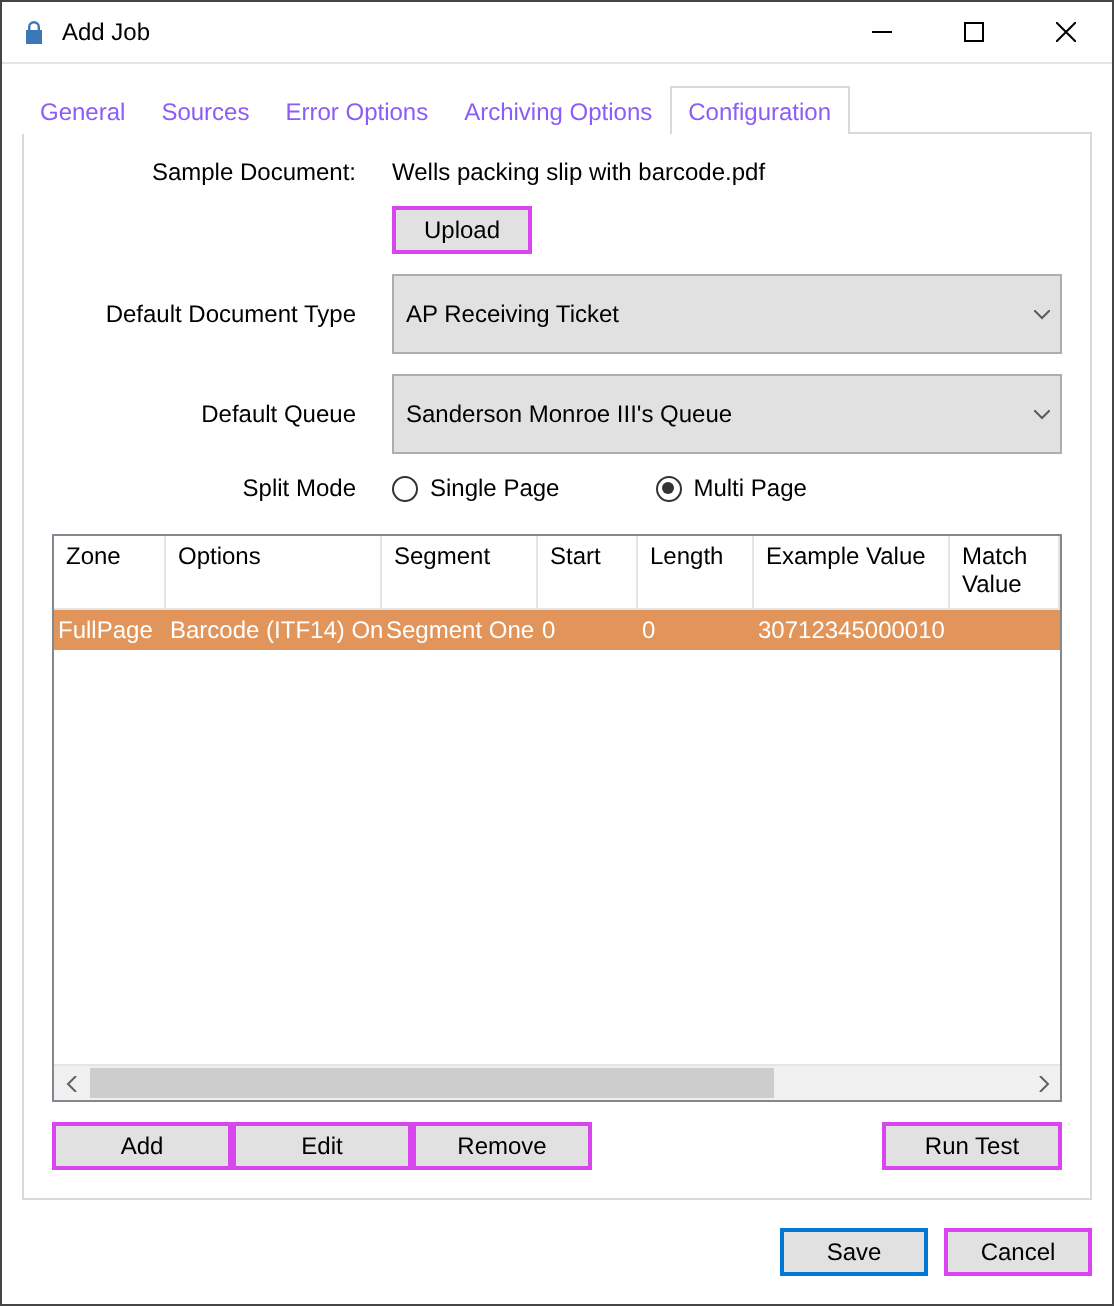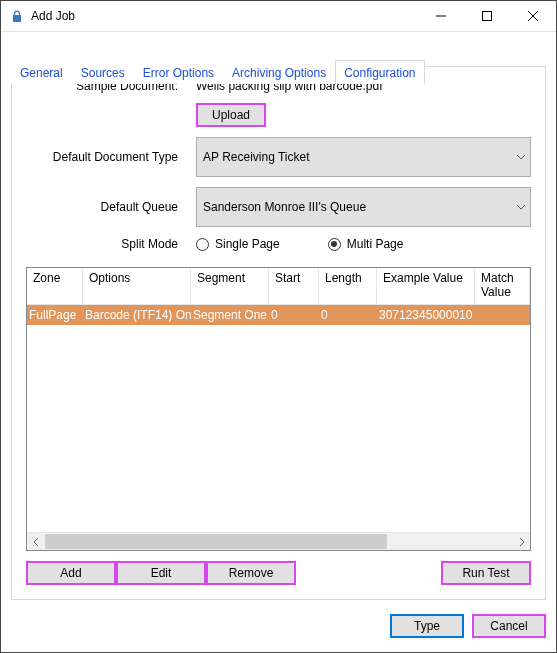--- a/index.html
+++ b/index.html
@@ -5,21 +5,21 @@
 html,body{margin:0;padding:0;font-family:"Segoe UI",Tahoma,sans-serif;font-size:12px;color:#000;background:#fff}
 .window{width:557px;height:653px;border:1px solid #454545;box-sizing:border-box;display:flex;flex-direction:column;background:#fff}
 .titlebar{height:30px;display:flex;align-items:center;background:#fff;border-bottom:1px solid #e5e5e5}
 .titlebar .icon{width:16px;height:16px;margin:0 6px 0 8px;display:flex;align-items:center;justify-content:center}
 .titlebar .title{flex:0 0 auto}
 .titlebar .spacer{flex:1}
 .titlebar .tbtn{width:46px;height:30px;display:flex;align-items:center;justify-content:center}
 .titlebar svg{display:block}
 .body{flex:1;padding:10px 10px 0 10px;display:flex;flex-direction:column}
 .tabs{display:flex;align-items:flex-end}
-.tab{padding:5px 8px 4px;border:1px solid transparent;border-bottom:none;color:#1d4ed8;position:relative;top:18px;background:#fff}
+.tab{padding:5px 8px 4px;border:1px solid transparent;border-bottom:none;color:#8b5cf6;position:relative;top:1px;background:#fff}
 .tab.active{border-color:#d9d9d9;background:#fff;z-index:2}
 .tabline{border:1px solid #d9d9d9;flex:1;padding:12px 14px 14px;background:#fff;display:flex;flex-direction:column}
 .row{display:flex;align-items:center;margin-bottom:10px}
 .lbl{width:170px;text-align:right;padding-right:18px;box-sizing:border-box}
 .val{flex:1}
 .btn{background:#e1e1e1;border:2px solid #d946ef;padding:3px 14px;font-family:inherit;font-size:12px}
 .btn.primary{border:2px solid #0078d7;padding:2px 13px}
 .select{width:100%;height:40px;background:#e1e1e1;border:1px solid #adadad;display:flex;align-items:center;padding:0 4px 0 6px;box-sizing:border-box;justify-content:space-between}
 .select .chev{width:10px;display:flex;justify-content:center}
 .radios{display:flex;gap:48px;align-items:center}
@@ -171,16 +171,16 @@
         <button class="btn">Add</button>
         <button class="btn">Edit</button>
         <button class="btn">Remove</button>
         <div class="spacer"></div>
         <button class="btn">Run Test</button>
       </div>
     </div>
   </div>
 
   <div class="footer">
-    <button class="btn primary">Type</button>
+    <button class="btn primary">Save</button>
     <button class="btn">Cancel</button>
   </div>
 </div>
 
 </body></html>

